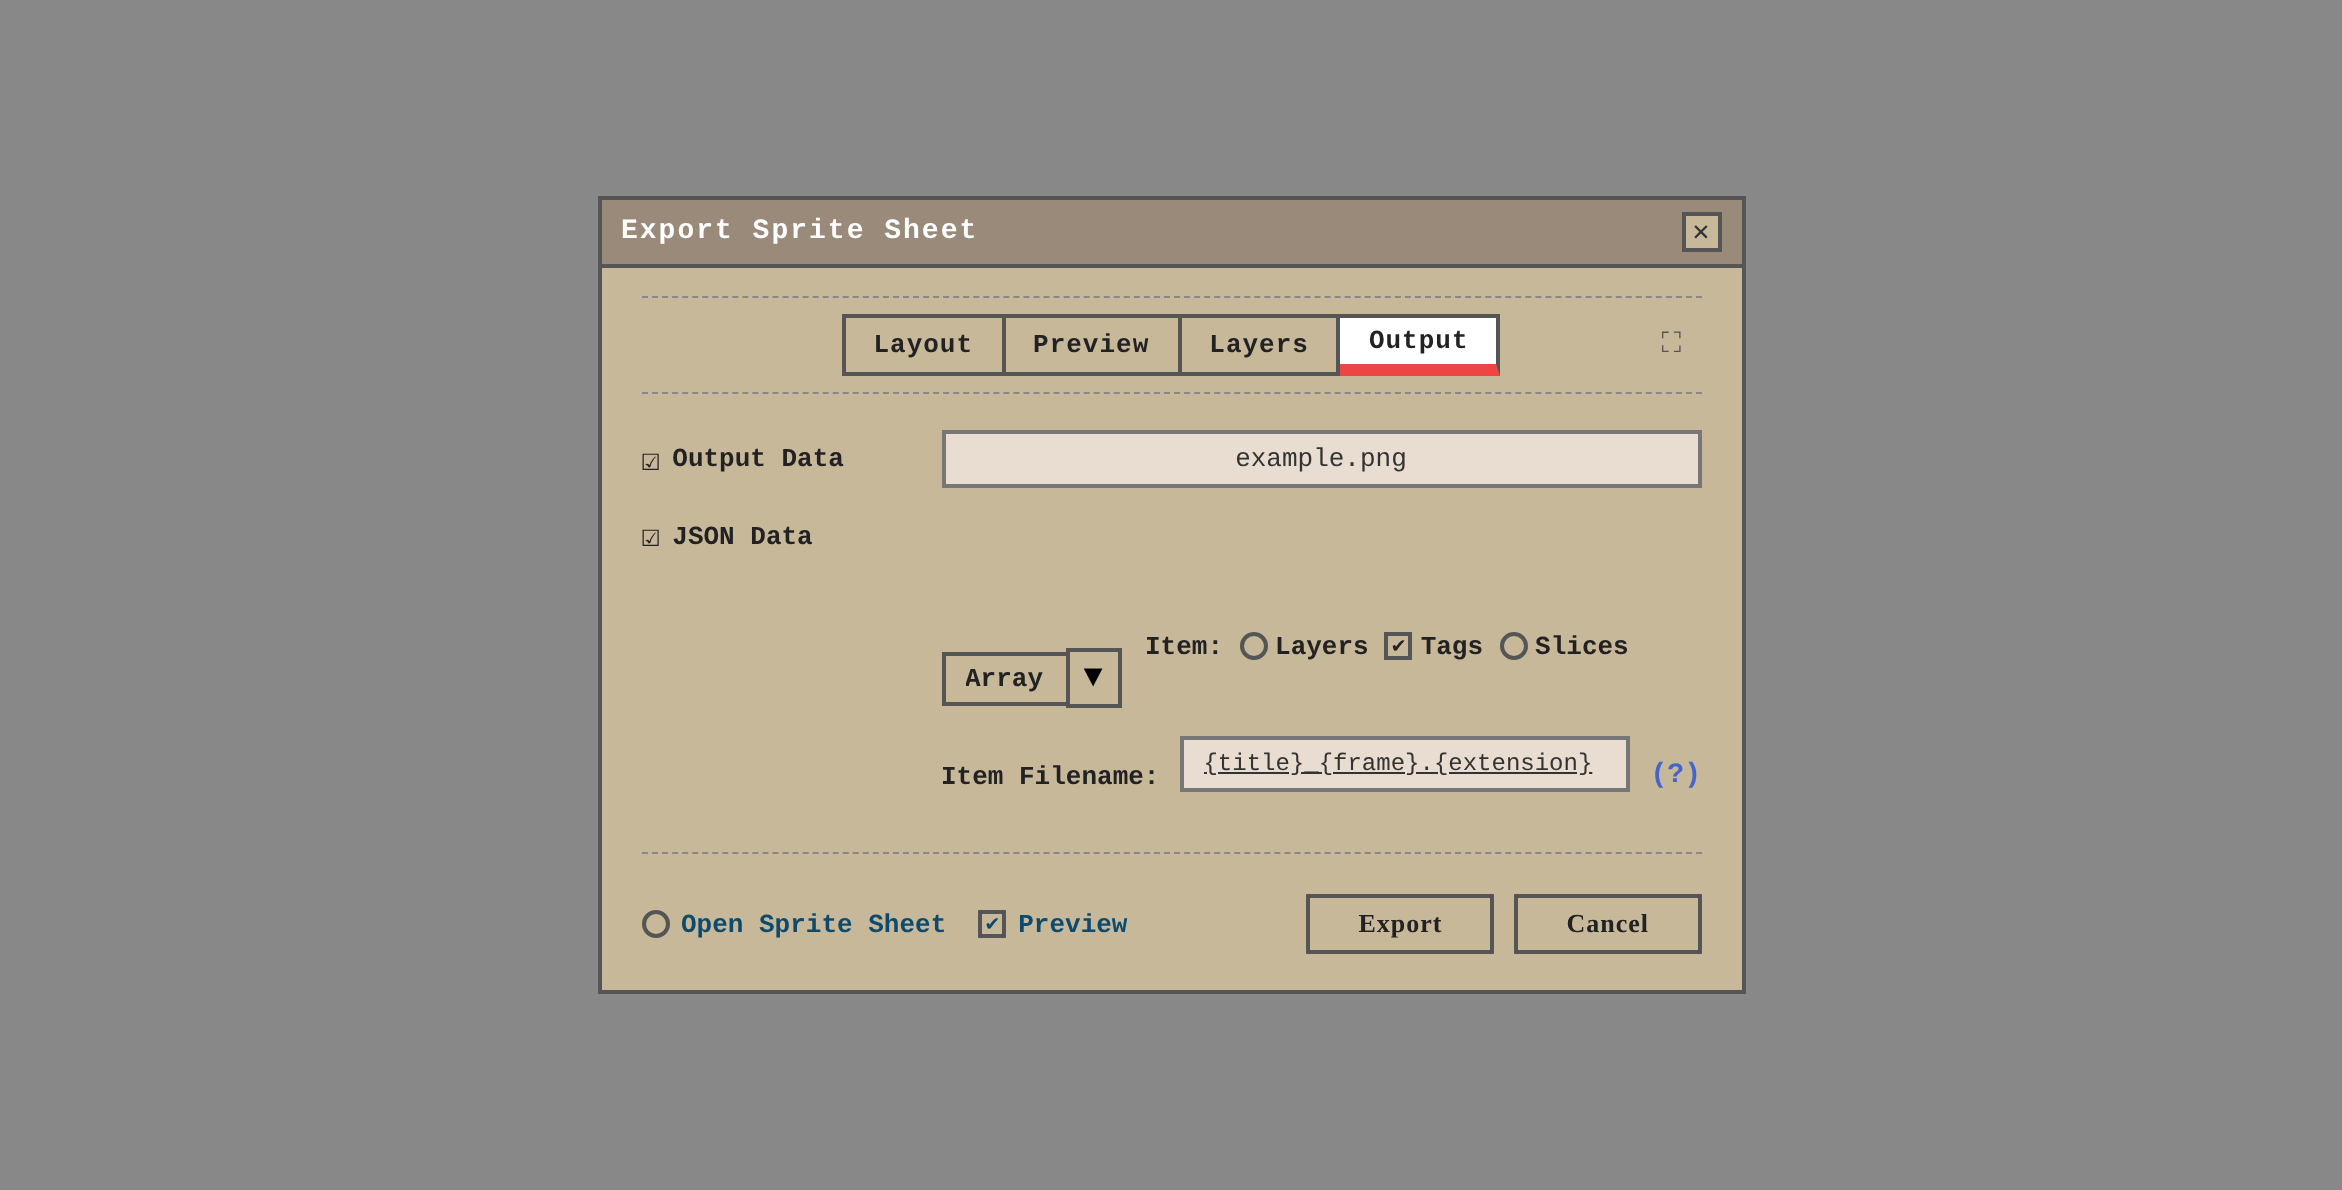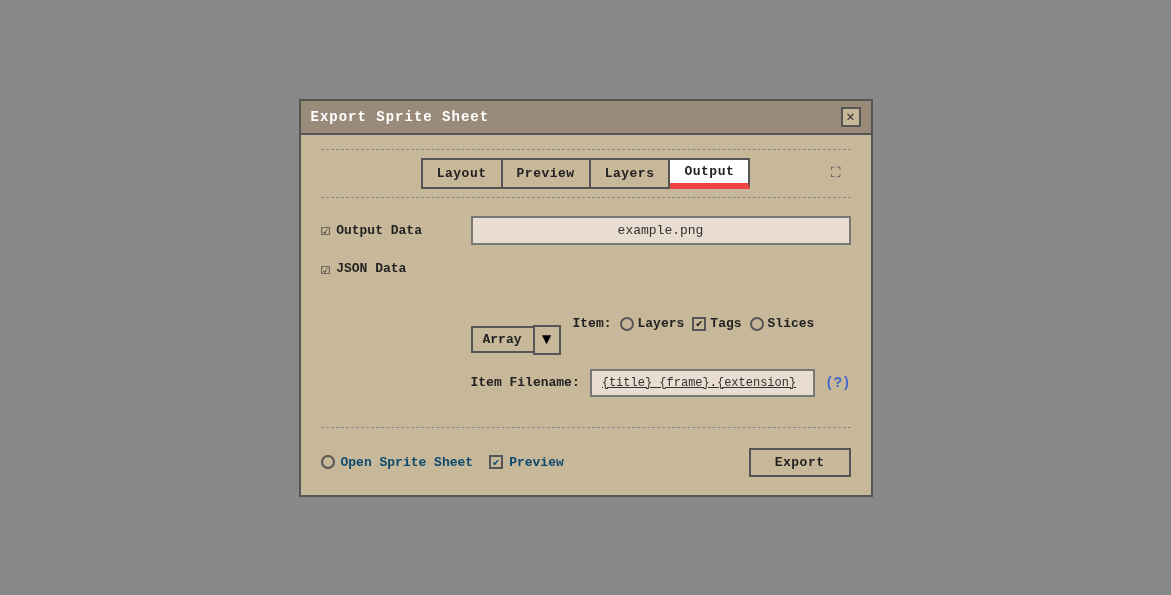--- a/index.html
+++ b/index.html
@@ -211,21 +211,21 @@
       font-weight: bold;
     }
 
     .checkbox-square.checked {
       background: #c8b89a;
     }
 
     
     .filename-row {
       display: flex;
-      align-items: center;
+      align-items: flex-end;
       margin-bottom: 30px;
       padding-left: 150px;
     }
 
     .filename-label {
       font-size: 13px;
       font-weight: bold;
       color: #222;
       margin-right: 10px;
       white-space: nowrap;
@@ -277,21 +277,21 @@
     .bottom-buttons {
       margin-left: auto;
       display: flex;
       gap: 10px;
     }
 
     .action-btn {
       background: #c8b89a;
       border: 2px solid #555;
       padding: 5px 24px;
-      font-family: Liberation Mono, monospace;
+      font-family: Liberation Serif, serif;
       font-size: 13px;
       font-weight: bold;
       cursor: pointer;
       color: #222;
       letter-spacing: 0.5px;
     }
 
     
     .checkmark {
       font-size: 16px;
@@ -379,17 +379,18 @@
         <span>Open Sprite Sheet</span>
       </div>
 
       <div class="bottom-check-item">
         <div class="checkbox-square checked">✔</div>
         <span>Preview</span>
       </div>
 
       <div class="bottom-buttons">
         <button class="action-btn">Export</button>
+        <button class="action-btn">Cancel</button>
       </div>
     </div>
 
   </div>
 </div>
 
 </body></html>

